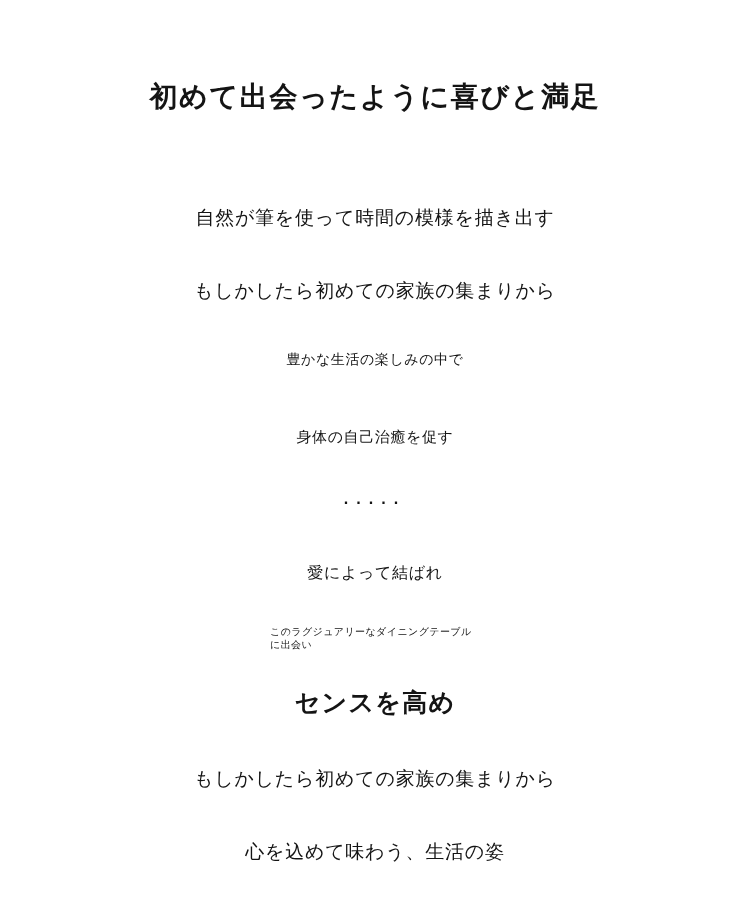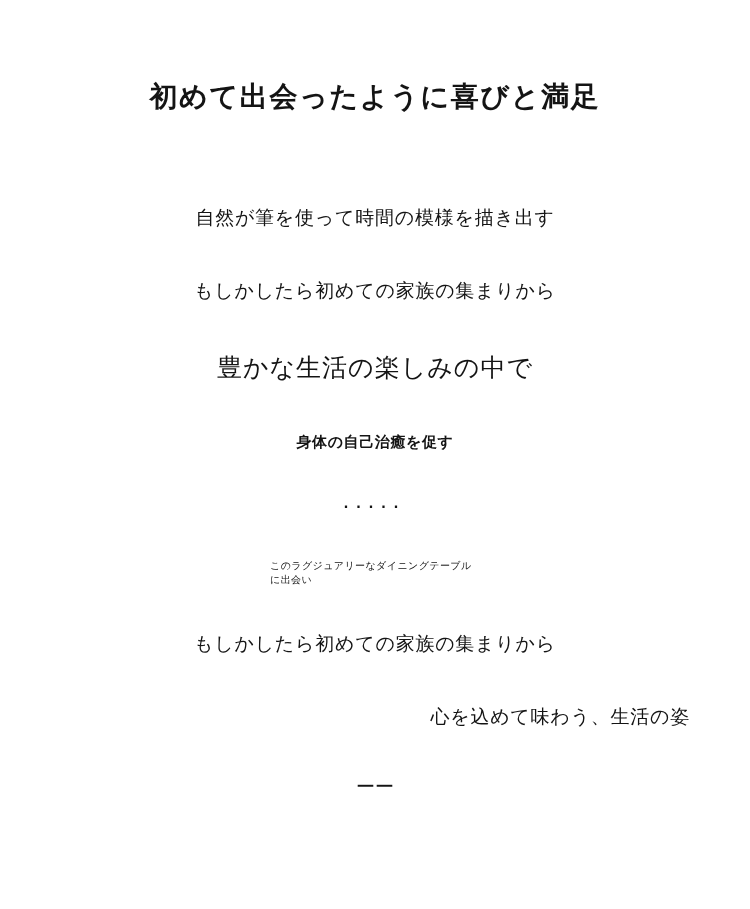--- a/index.html
+++ b/index.html
@@ -41,28 +41,28 @@
     font-size: 19px;
     font-weight: 400;
     margin-top: 86px;
   }
   .l2 {
     font-size: 19px;
     font-weight: 400;
     margin-top: 44px;
   }
   .l3 {
-    font-size: 25px;
+    font-size: 14px;
     font-weight: 400;
     margin-top: 44px;
   }
   .l4 {
     font-size: 15px;
-    font-weight: 700;
-    margin-top: 44px;
+    font-weight: 400;
+    margin-top: 56px;
   }
   .dots {
     font-size: 16px;
     font-weight: 700;
     margin-top: 42px;
     letter-spacing: 0.45em;
     color: #141414;
   }
   .l5 {
     font-size: 16px;
@@ -87,21 +87,20 @@
   }
   .l8 {
     font-size: 19px;
     font-weight: 400;
     margin-top: 44px;
   }
   .l9 {
     font-size: 19px;
     font-weight: 400;
     margin-top: 44px;
-    text-align: right;
   }
   .l10 {
     font-size: 19px;
     font-weight: 400;
     margin-top: 42px;
     letter-spacing: 0;
   }
 </style>
 </head>
 <body>
@@ -113,23 +112,25 @@
   <div class="line l1">自然が筆を使って時間の模様を描き出す</div>
 
   <div class="line l2">もしかしたら初めての家族の集まりから</div>
 
   <div class="line l3">豊かな生活の楽しみの中で</div>
 
   <div class="line l4">身体の自己治癒を促す</div>
 
   <div class="line dots">·····</div>
 
+  <div class="line l5">愛によって結ばれ</div>
 
   <div class="line l6">このラグジュアリーなダイニングテーブルに出会い</div>
 
+  <div class="line l7">センスを高め</div>
 
   <div class="line l8">もしかしたら初めての家族の集まりから</div>
 
   <div class="line l9">心を込めて味わう、生活の姿</div>
 
   <div class="line l10">ーー</div>
 
 </div>
 
 </body></html>

